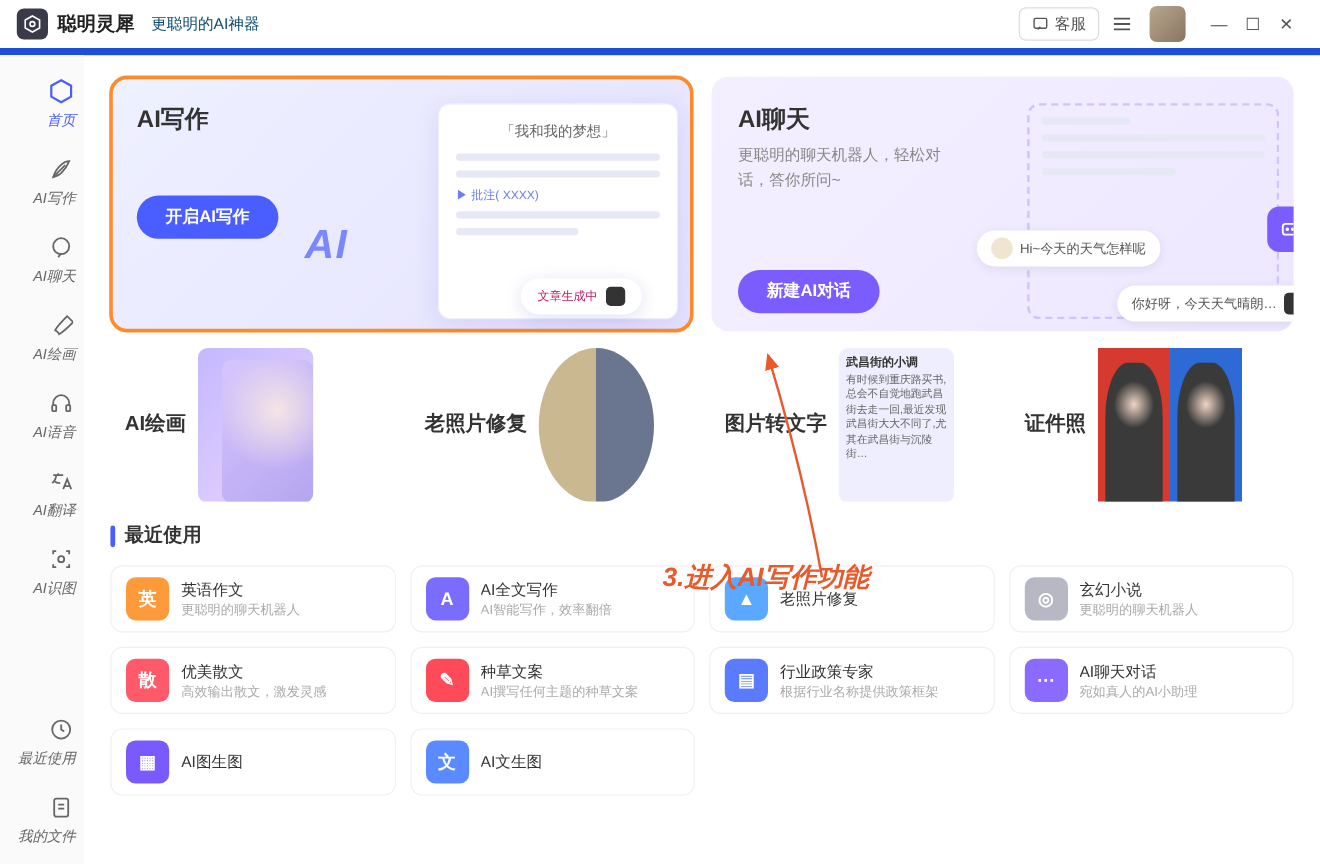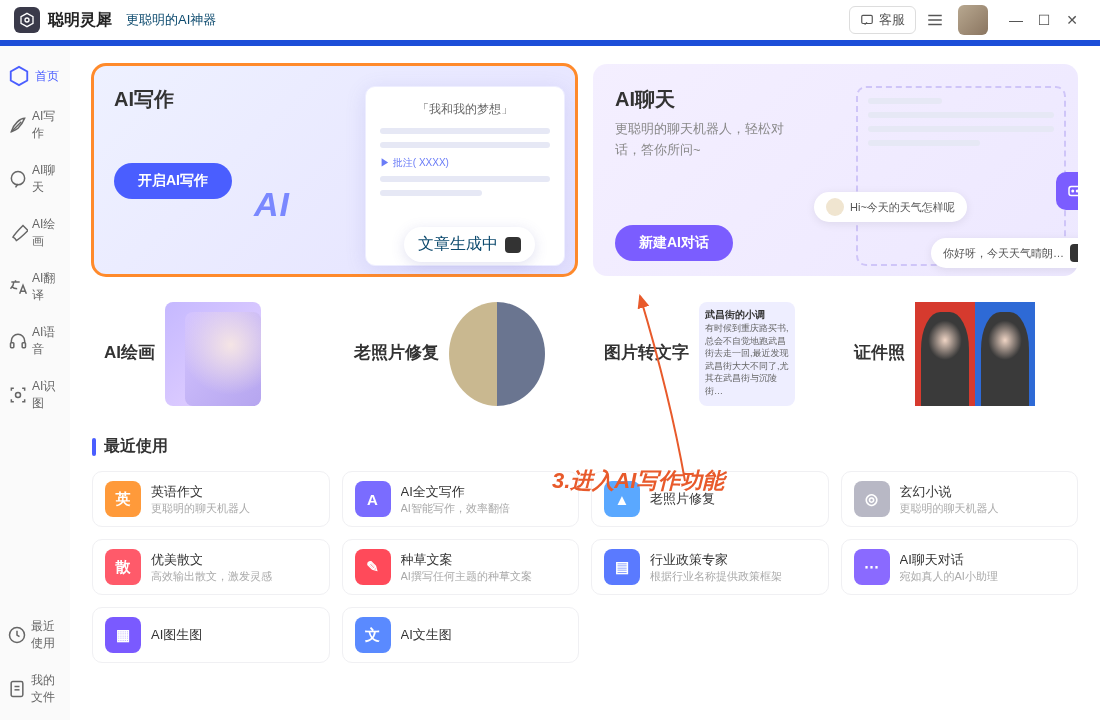--- a/index.html
+++ b/index.html
@@ -13,21 +13,21 @@
 .app-sub { font-size: 13px; color: #0c4a6e; margin-left: 6px; }
 .tb-spacer { flex: 1; }
 .tb-btn { display: flex; align-items: center; gap: 5px; padding: 4px 10px; border: 1px solid #ddd; border-radius: 6px; font-size: 13px; color: #555; margin-right: 10px; cursor: pointer; }
 .tb-ctrl { width: 28px; text-align: center; cursor: pointer; font-size: 14px; color: #555; }
 .tb-menu { width: 22px; cursor: pointer; color: #555; margin-right: 10px; }
 .avatar-sm { width: 30px; height: 30px; border-radius: 6px; background: linear-gradient(135deg,#b8a890,#8a7560); margin-right: 14px; }
 
 
 .main { display: flex; height: 674px; }
 .sidebar { width: 70px; background: #fafafa; display: flex; flex-direction: column; align-items: center; padding-top: 10px; gap: 8px; }
-.sb-item { width: 56px; padding: 8px 0 4px; display: flex; align-items: center; gap: 4px; cursor: pointer; border-radius: 8px; color: #666; font-size: 12px; }
+.sb-item { width: 56px; padding: 8px 0 4px; display: flex; flex-direction: column; align-items: flex-end; gap: 4px; cursor: pointer; border-radius: 8px; color: #666; font-size: 12px; font-style: italic; }
 .sb-item.active { color: #4a5eff; }
 .sb-icon { width: 24px; height: 24px; display: flex; align-items: center; justify-content: center; }
 
 .content { flex: 1; padding: 18px 22px; overflow: hidden; position: relative; }
 
 
 .hero-row { display: flex; gap: 16px; margin-bottom: 14px; }
 .hero-card { flex: 1; height: 212px; border-radius: 14px; padding: 22px 22px; position: relative; display: flex; overflow: hidden; }
 .hero-writing { background: linear-gradient(135deg,#eef1ff 0%,#e5e2ff 100%); outline: 3px solid #ff8a2b; outline-offset: -2px; }
 .hero-chat { background: linear-gradient(135deg,#f4efff 0%,#ede8ff 100%); }
@@ -38,38 +38,38 @@
 .hero-btn.blue { background: #4a5eff; }
 .hero-btn.purple { background: #7b5dff; }
 .hero-right { flex: 1; position: relative; }
 
 
 .mock-doc { position: absolute; top: 0; right: -10px; width: 200px; height: 180px; background: #fff; border-radius: 10px; box-shadow: 0 4px 20px rgba(100,100,200,.15); padding: 14px; border: 1px solid #eef; }
 .mock-doc-title { font-size: 12px; color: #666; text-align: center; margin-bottom: 10px; }
 .mock-line { height: 6px; background: #e6e8f5; border-radius: 3px; margin-bottom: 8px; }
 .mock-line.short { width: 60%; }
 .mock-note { font-size: 10px; color: #6a7cf7; margin: 6px 0; }
-.chip { position: absolute; bottom: -8px; right: 20px; background: #fff; border-radius: 999px; padding: 7px 14px; font-size: 16px; color: #0c4a6e; display: flex; align-items: center; gap: 7px; box-shadow: 0 3px 14px rgba(90,90,180,.18); }
+.chip { position: absolute; bottom: -8px; right: 20px; background: #fff; border-radius: 999px; padding: 7px 14px; font-size: 10px; color: #be185d; display: flex; align-items: center; gap: 7px; box-shadow: 0 3px 14px rgba(90,90,180,.18); }
 .chip-icon { width: 16px; height: 16px; background: #333; border-radius: 4px; }
 .ai-badge { position: absolute; left: -40px; bottom: 30px; color: #7a88ff; font-size: 34px; font-weight: 800; letter-spacing: 1px; font-style: italic; }
 
 
 .mock-chat { position: absolute; top: 0; right: -10px; width: 210px; height: 180px; border: 2px dashed #cfc5f8; border-radius: 10px; padding: 10px; }
 .bubble { background: #fff; border-radius: 999px; padding: 6px 12px; font-size: 11px; color: #555; box-shadow: 0 2px 10px rgba(0,0,0,.08); position: absolute; white-space: nowrap; display: flex; align-items: center; gap: 6px; }
 .bubble.b1 { left: -44px; top: 104px; }
 .bubble.b2 { right: -36px; bottom: -4px; }
 .bub-av { width: 18px; height: 18px; border-radius: 50%; background: #f0e5d0; flex-shrink: 0; }
 .bub-ai { width: 18px; height: 18px; border-radius: 4px; background: #333; flex-shrink: 0; }
 .chat-fab { position: absolute; right: -30px; top: 84px; width: 38px; height: 38px; border-radius: 10px; background: #7b5dff; display: flex; align-items: center; justify-content: center; color: #fff; }
 
 
 .feat-row { display: flex; gap: 14px; margin-bottom: 18px; }
 .feat { flex: 1; height: 128px; border-radius: 12px; background: #fff; display: flex; align-items: center; gap: 10px; cursor: pointer; padding: 12px; overflow: hidden; position: relative; }
 .feat-title { font-size: 17px; font-weight: 700; color: #333; margin-bottom: 4px; }
-.feat-img { width: 96px; height: 104px; border-radius: 8px; flex-shrink: 0; }
+.feat-img { width: 96px; height: 129px; border-radius: 8px; flex-shrink: 0; }
 .feat-img.p1 { background: linear-gradient(135deg,#c5b8ff,#e8d5ff); position: relative; }
 .feat-img.p1::after{content:"";position:absolute;inset:10px 0 0 20px;background:radial-gradient(50px 50px at 60% 35%,#f5e5e5,transparent),linear-gradient(135deg,#d5c5ff,#b5a5ef);border-radius:8px;}
 .feat-img.p2 { background: linear-gradient(90deg,#c9b890 50%,#6a7590 50%); border-radius: 50%; }
 .feat-img.p3 { background: #eef; display:flex; flex-direction:column; padding:6px; font-size:9px; color:#666; line-height:1.4; }
 .feat-img.p3 b{font-size:10px;color:#333;}
 .feat-img.p4 { display: flex; gap: 0; width:120px; }
 .idp { flex:1; background:#d63a2e; position:relative; }
 .idp::after{content:"";position:absolute;left:10%;right:10%;top:10%;bottom:0;background:radial-gradient(24px 28px at 50% 30%,#f0d5c5,transparent 70%),#3a3a3a;border-radius:40% 40% 0 0;}
 .idp.blue{background:#2e6ad6;}
 
@@ -158,34 +158,34 @@
       <span class="sb-icon">
           <svg width="20" height="20" viewBox="0 0 24 24" fill="none" stroke="#666" stroke-width="1.8">
             <path d="M18 3c-4 4-10 10-12 14 2 1 3 2 4 4 4-2 10-8 14-12-2-2-4-4-6-6z"></path>
           </svg>
         </span>
       <span>AI绘画</span>
     </div>
     <div class="sb-item">
       <span class="sb-icon">
           <svg width="20" height="20" viewBox="0 0 24 24" fill="none" stroke="#666" stroke-width="1.8">
-            <path d="M4 6h10M9 4v2M7 6c0 4-2 6-4 8M5 12c2 2 4 2 6 2M14 20l4-10 4 10M15 17h6"></path>
-          </svg>
-        </span>
-      <span>AI翻译</span>
-    </div>
-    <div class="sb-item">
-      <span class="sb-icon">
-          <svg width="20" height="20" viewBox="0 0 24 24" fill="none" stroke="#666" stroke-width="1.8">
             <path d="M4 14v-2a8 8 0 0116 0v2"></path>
             <rect x="3" y="14" width="4" height="6" rx="1"></rect>
             <rect x="17" y="14" width="4" height="6" rx="1"></rect>
           </svg>
         </span>
       <span>AI语音</span>
+    </div>
+    <div class="sb-item">
+      <span class="sb-icon">
+          <svg width="20" height="20" viewBox="0 0 24 24" fill="none" stroke="#666" stroke-width="1.8">
+            <path d="M4 6h10M9 4v2M7 6c0 4-2 6-4 8M5 12c2 2 4 2 6 2M14 20l4-10 4 10M15 17h6"></path>
+          </svg>
+        </span>
+      <span>AI翻译</span>
     </div>
     <div class="sb-item">
       <span class="sb-icon">
           <svg width="20" height="20" viewBox="0 0 24 24" fill="none" stroke="#666" stroke-width="1.8">
             <path d="M4 7V4h3M20 7V4h-3M4 17v3h3M20 17v3h-3"></path>
             <circle cx="12" cy="12" r="3"></circle>
           </svg>
         </span>
       <span>AI识图</span>
     </div>

